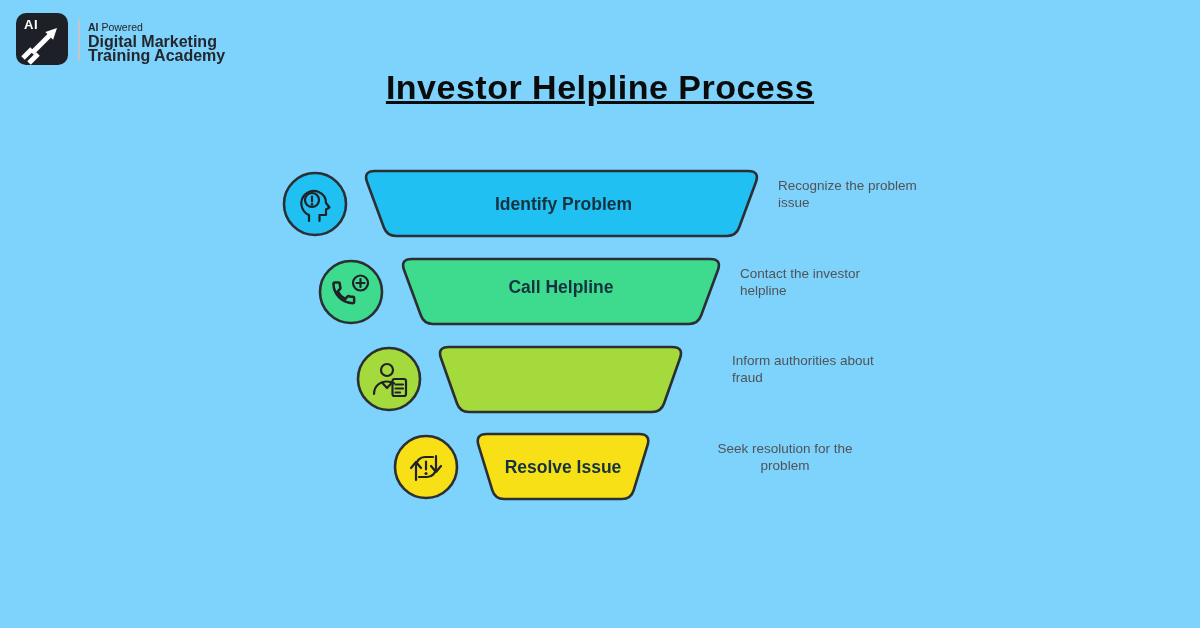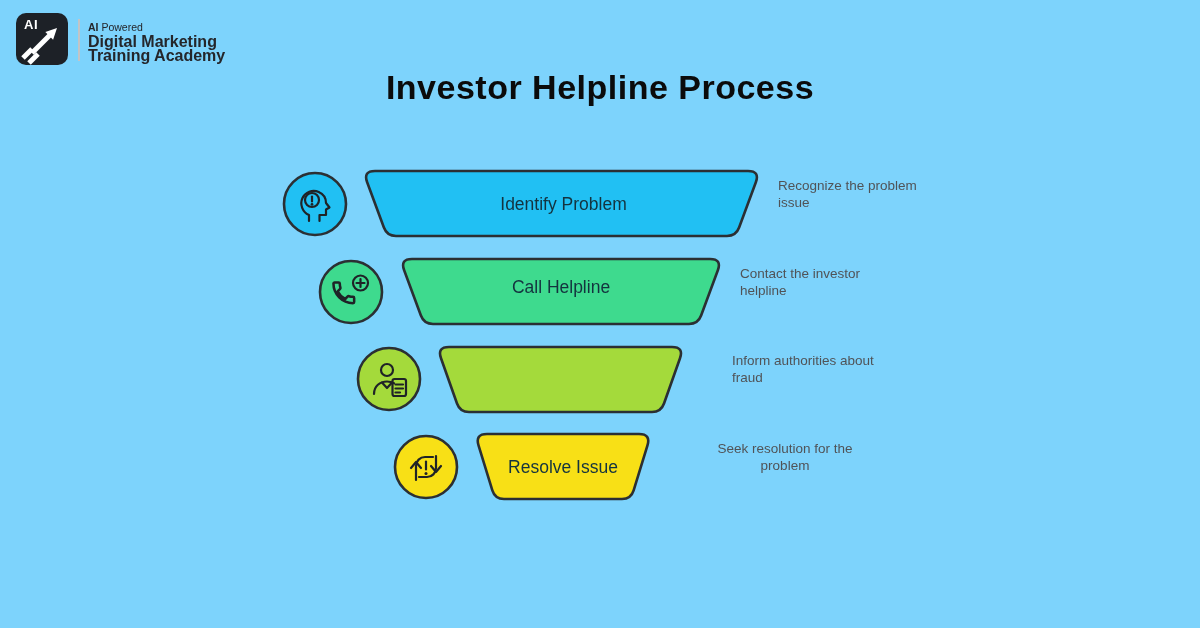--- a/index.html
+++ b/index.html
@@ -10,26 +10,26 @@
   .logo-box{position:absolute;left:16px;top:13px;width:52px;height:52px;background:#1d2127;border-radius:10px;}
   .logo-mark{position:absolute;left:8px;top:4px;color:#ffffff;font-size:13px;font-weight:700;letter-spacing:.5px;}
   .logo-divider{position:absolute;left:78px;top:19px;width:2px;height:42px;background:#c2c4c7;}
   .brand-text{position:absolute;left:88px;top:21px;line-height:13px;color:#24262b;}
   .brand-line1{font-size:10.5px;}
   .brand-line1 .b{font-weight:700;}
   .brand-line2{font-size:16px;font-weight:700;margin-top:1px;}
 
   
   .page-title{position:absolute;left:0;top:68px;width:1200px;text-align:center;
-    font-size:34px;font-weight:700;color:#0b0b0b;letter-spacing:.5px;}
+    font-size:34px;font-weight:700;color:#0b0b0b;letter-spacing:.5px;text-decoration:underline;}
 
   
   .trap{position:absolute;}
   .stage-label{position:absolute;display:flex;align-items:center;justify-content:center;
-    font-size:17.5px;font-weight:400;color:#14333f;pointer-events:none;}
+    font-size:17.5px;font-weight:700;color:#14333f;pointer-events:none;}
   .stage-desc{position:absolute;font-size:13.5px;line-height:17px;color:#505357;}
   .badge{position:absolute;}
   .glyph{fill:none;stroke:#1f2327;stroke-width:2.2;stroke-linecap:round;stroke-linejoin:round;}
 </style>
 </head>
 <body>
 
 <div class="canvas">
 
   <div class="logo-box">

